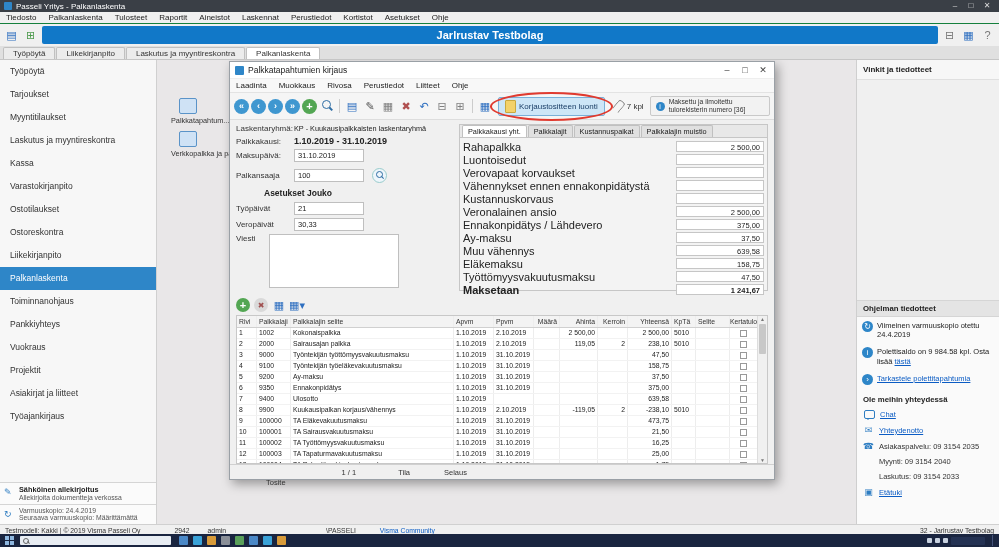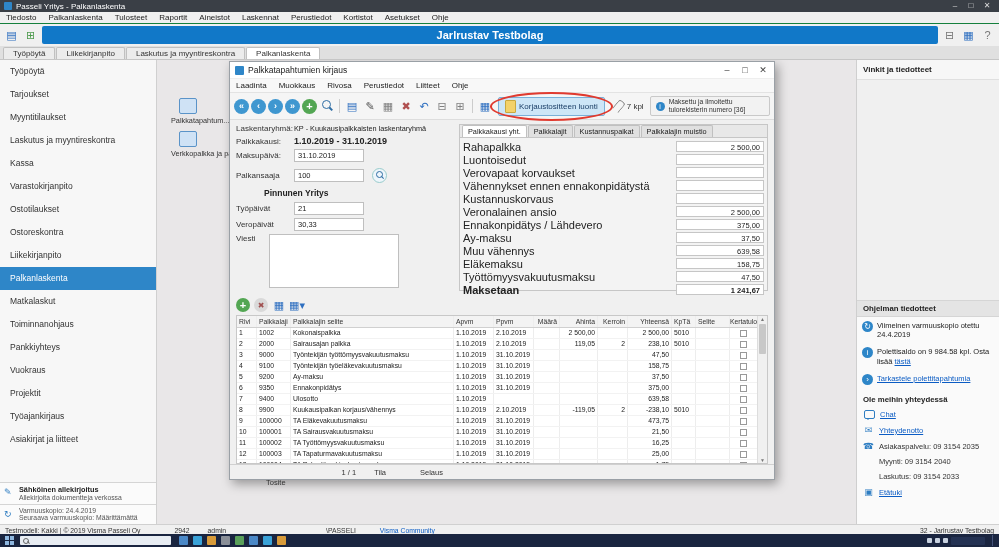--- a/index.html
+++ b/index.html
@@ -172,21 +172,21 @@
   .c0{width:20px;} .c1{width:34px;} .c2{flex:1 1 120px;min-width:0;} .c3{width:40px;} .c4{width:40px;}
   .c5{width:26px;text-align:right;} .c6{width:38px;text-align:right;} .c7{width:30px;text-align:right;}
   .c8{width:44px;text-align:right;} .c9{width:24px;} .c10{width:34px;} .c11{width:28px;display:flex;align-items:center;justify-content:center;}
   .cb{width:5px;height:5px;border:1px solid #999;background:#fff;display:inline-block;}
   .vscroll{position:absolute;right:0;top:0;bottom:0;width:9px;background:#f0f0f0;border-left:1px solid #ddd;
     display:flex;flex-direction:column;align-items:center;font-size:5px;color:#777;}
   .vthumb{width:7px;height:30px;background:#c8c8c8;border-radius:1px;margin-top:2px;}
 
   .d-footer{height:14px;border-top:1px solid #d0d0d0;display:flex;align-items:center;font-size:7.5px;
     color:#333;padding-left:36px;background:#f0f0f0;}
-  .f1{margin-right:56px;margin-top:21px;} .f2{margin-right:18px;} .f3{margin-right:34px;}
+  .f1{margin-right:56px;margin-top:21px;} .f2{margin-right:42px;} .f3{margin-right:34px;}
 </style>
 </head>
 <body>
 
 <div class="screen">
 
   <div class="titlebar">
     <span class="appico"></span>
     <span>Passeli Yritys - Palkanlaskenta</span>
     <span class="wbtns">
@@ -232,27 +232,26 @@
           <div class="side-item">Työpöytä</div>
           <div class="side-item">Tarjoukset</div>
           <div class="side-item">Myyntitilaukset</div>
           <div class="side-item">Laskutus ja myyntireskontra</div>
           <div class="side-item">Kassa</div>
           <div class="side-item">Varastokirjanpito</div>
           <div class="side-item">Ostotilaukset</div>
           <div class="side-item">Ostoreskontra</div>
           <div class="side-item">Liikekirjanpito</div>
           <div class="side-item sel">Palkanlaskenta</div>
-          <div class="side-item">Matkalaskut</div>
           <div class="side-item">Toiminnanohjaus</div>
           <div class="side-item">Pankkiyhteys</div>
           <div class="side-item">Vuokraus</div>
           <div class="side-item">Projektit</div>
+          <div class="side-item">Asiakirjat ja liitteet</div>
           <div class="side-item">Työajankirjaus</div>
-          <div class="side-item">Asiakirjat ja liitteet</div>
         </div>
       <div class="side-panels">
         <div class="spanel">
           <span class="pico">✎</span>
           <div class="ptitle">Sähköinen allekirjoitus</div>
           <div class="psub">Allekirjoita dokumentteja verkossa</div>
         </div>
         <div class="spanel">
           <span class="pico">↻</span>
           <div class="psub">Varmuuskopio: 24.4.2019</div>
@@ -336,21 +335,21 @@
             </div>
             <div class="frow">
               <span class="flabel fl60">Maksupäivä:</span>
               <span class="inputbox">31.10.2019</span>
             </div>
             <div class="frow" style="margin-top:6px;">
               <span class="flabel fl60">Palkansaaja</span>
               <span class="inputbox">100</span>
               <span class="lensbtn"></span>
             </div>
-            <div class="pname">Pinnunen Yritys</div>
+            <div class="pname">Asetukset Jouko</div>
             <div class="frow">
               <span class="flabel fl60">Työpäivät</span>
               <span class="inputbox">21</span>
             </div>
             <div class="frow">
               <span class="flabel fl60">Veropäivät</span>
               <span class="inputbox">30,33</span>
             </div>
             <div class="viesti">
               <span class="flabel">Viesti</span>

